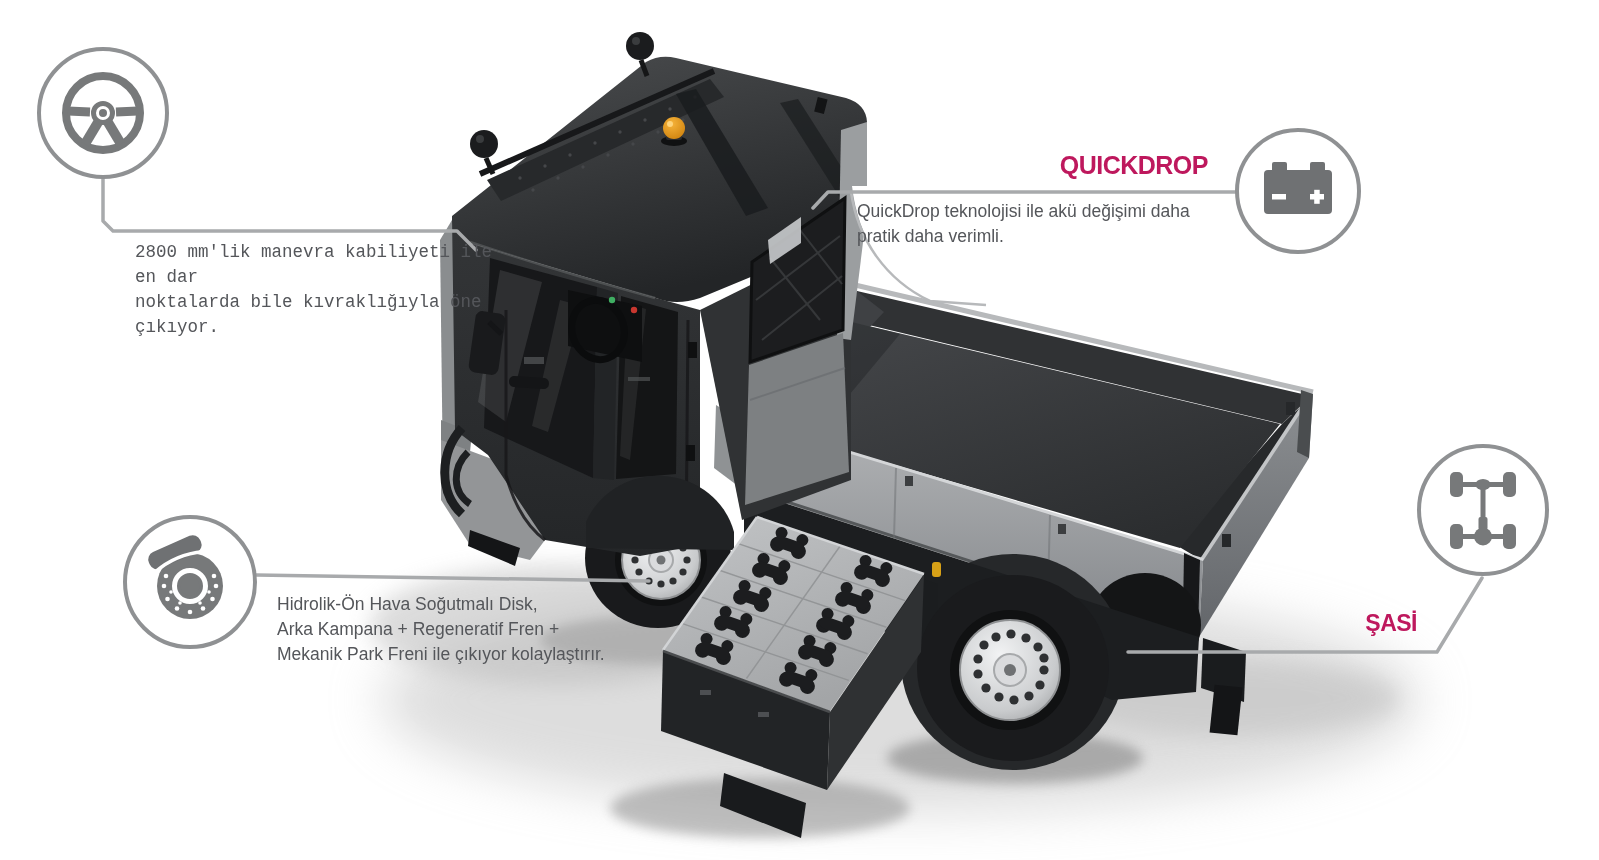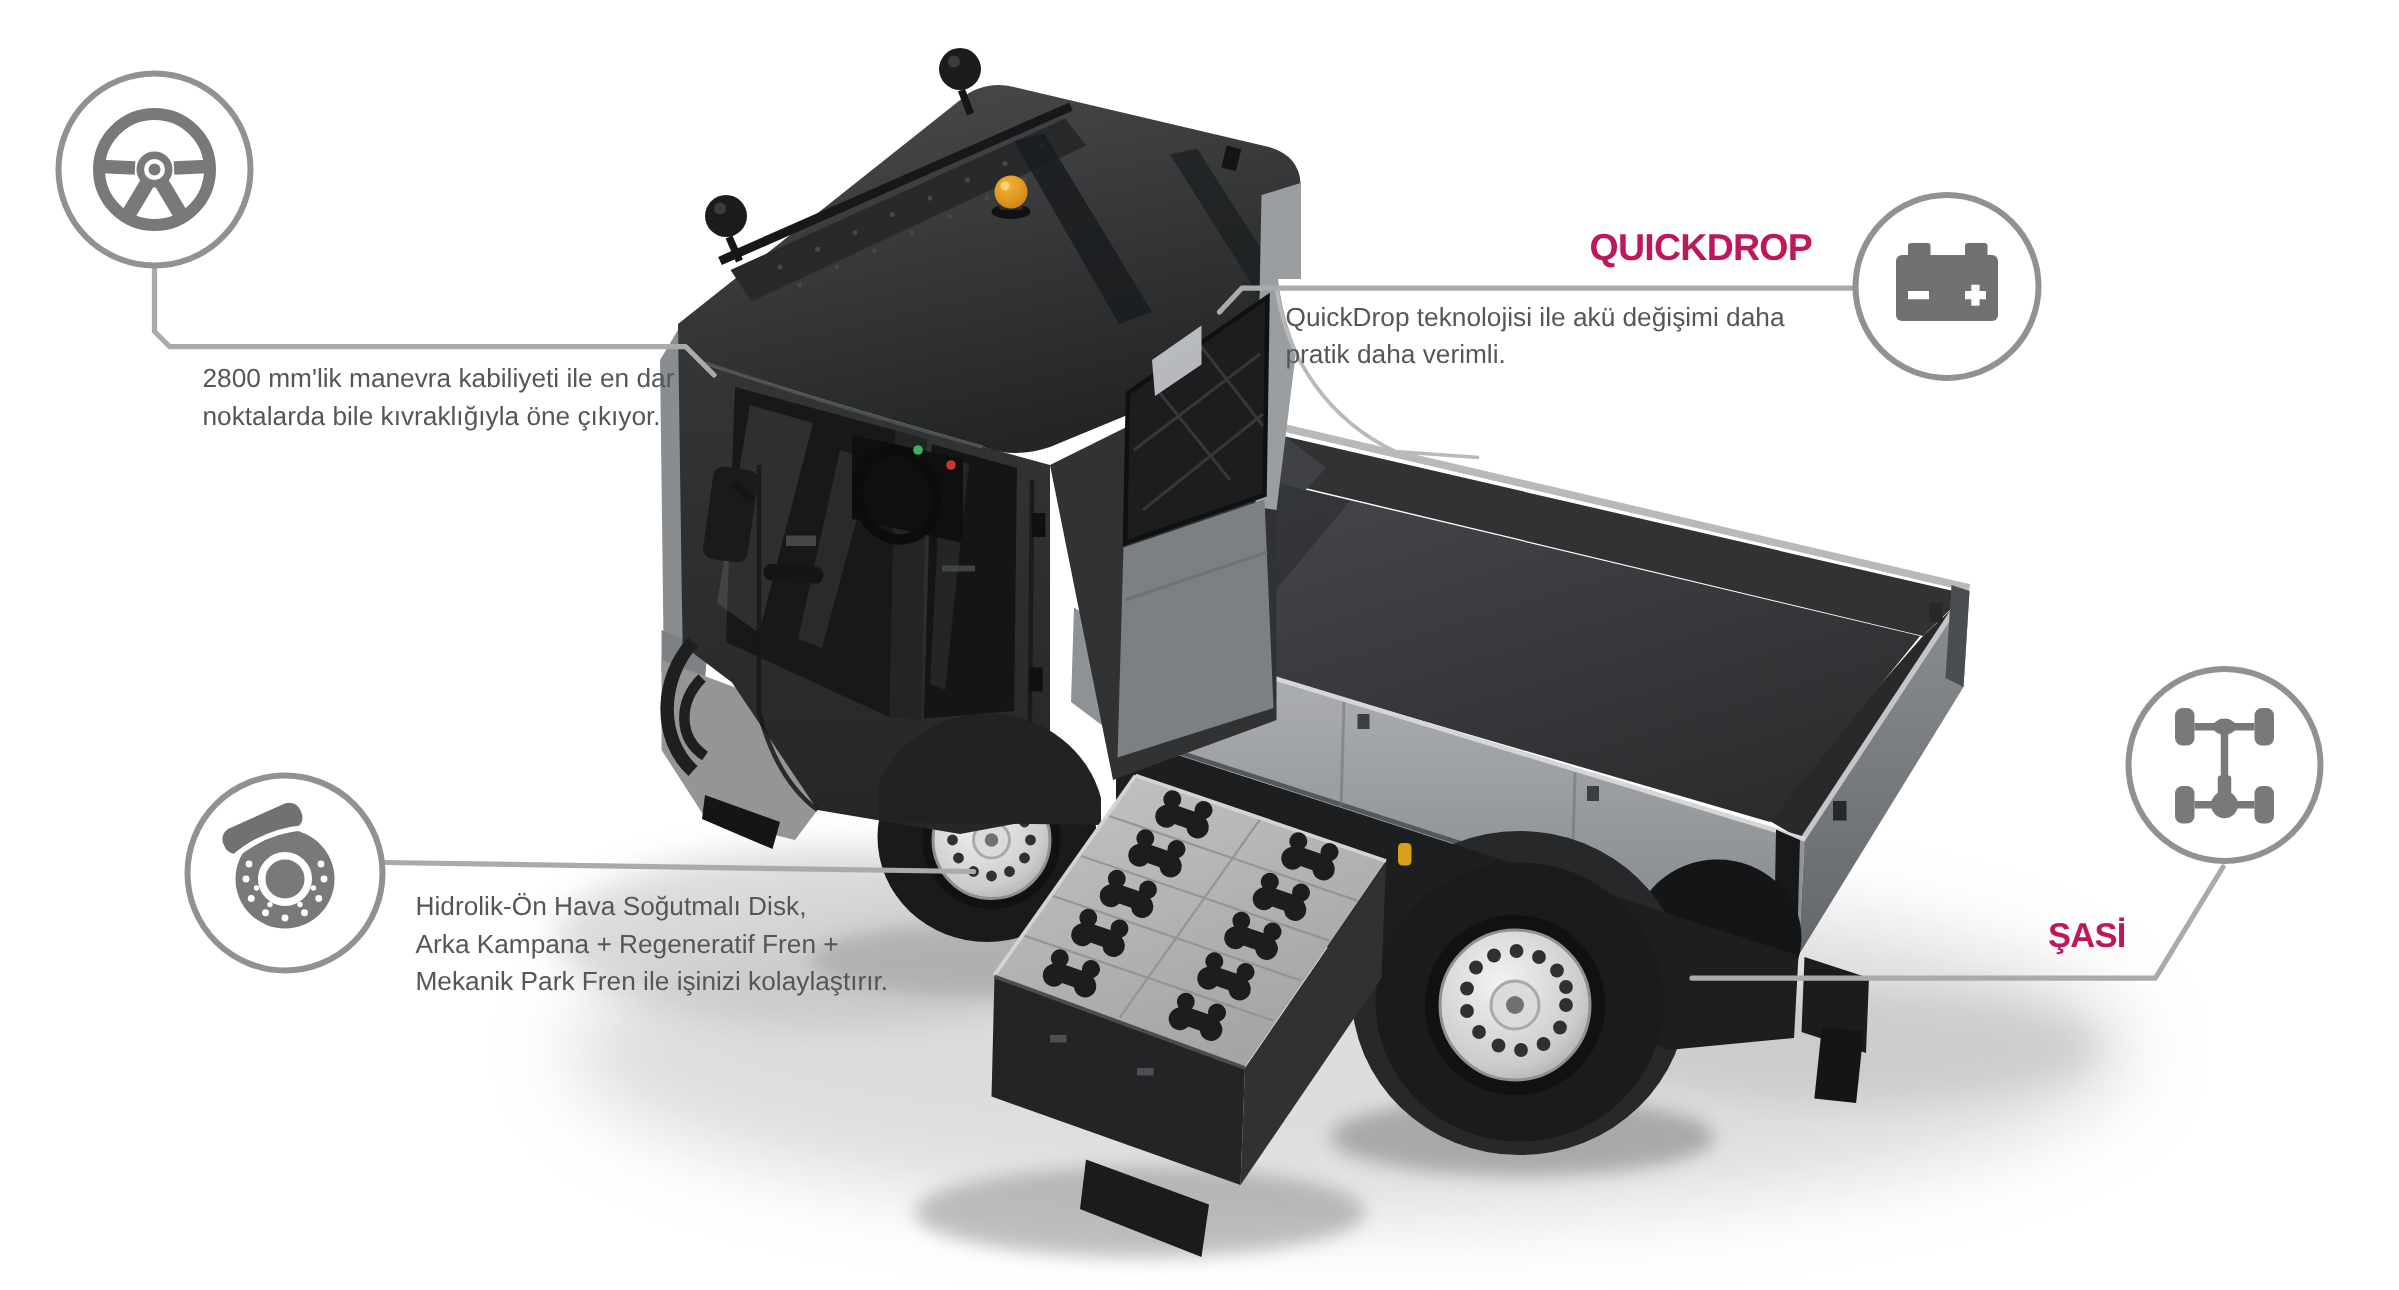--- a/index.html
+++ b/index.html
@@ -11,21 +11,21 @@
   .feature{position:absolute;}
   .feature-title{
     font-weight:bold;font-size:25px;line-height:1.1;color:#be185d;
     letter-spacing:-0.5px;white-space:nowrap;
   }
   .feature-body{
     font-size:17.5px;line-height:25px;color:#54565a;white-space:pre-line;
   }
   .ta-right{text-align:right;}
   #f1-title{left:145px;top:195px;}
-  #f1-body{left:135px;top:240px;width:360px;}
+  #f1-body{left:135px;top:240px;width:360px;font-family:Liberation Mono, monospace;}
   #f2-title{left:1008px;top:152px;width:200px;}
   #f2-body{left:857px;top:199px;width:360px;}
   #f3-title{left:280px;top:537px;}
   #f3-body{left:277px;top:592px;width:380px;}
   #f4-title{left:1257px;top:611px;width:160px;font-size:23px;}
   #f4-body{left:1213px;top:670px;width:300px;}
 </style>
 </head>
 <body>
 
@@ -388,17 +388,17 @@
 
 <div class="feature feature-body" id="f1-body">2800 mm'lik manevra kabiliyeti ile en dar
 noktalarda bile kıvraklığıyla öne çıkıyor.</div>
 
 <div class="feature feature-title ta-right" id="f2-title">QUICKDROP</div>
 <div class="feature feature-body" id="f2-body">QuickDrop teknolojisi ile akü değişimi daha
 pratik daha verimli.</div>
 
 <div class="feature feature-body" id="f3-body">Hidrolik-Ön Hava Soğutmalı Disk,
 Arka Kampana + Regeneratif Fren +
-Mekanik Park Fren ile işinizi kolaylaştırır.</div>
+Mekanik Park Freni ile çıkıyor kolaylaştırır.</div>
 
 <div class="feature feature-title ta-right" id="f4-title">ŞASİ</div>
 
 </div>
 
 </body></html>

